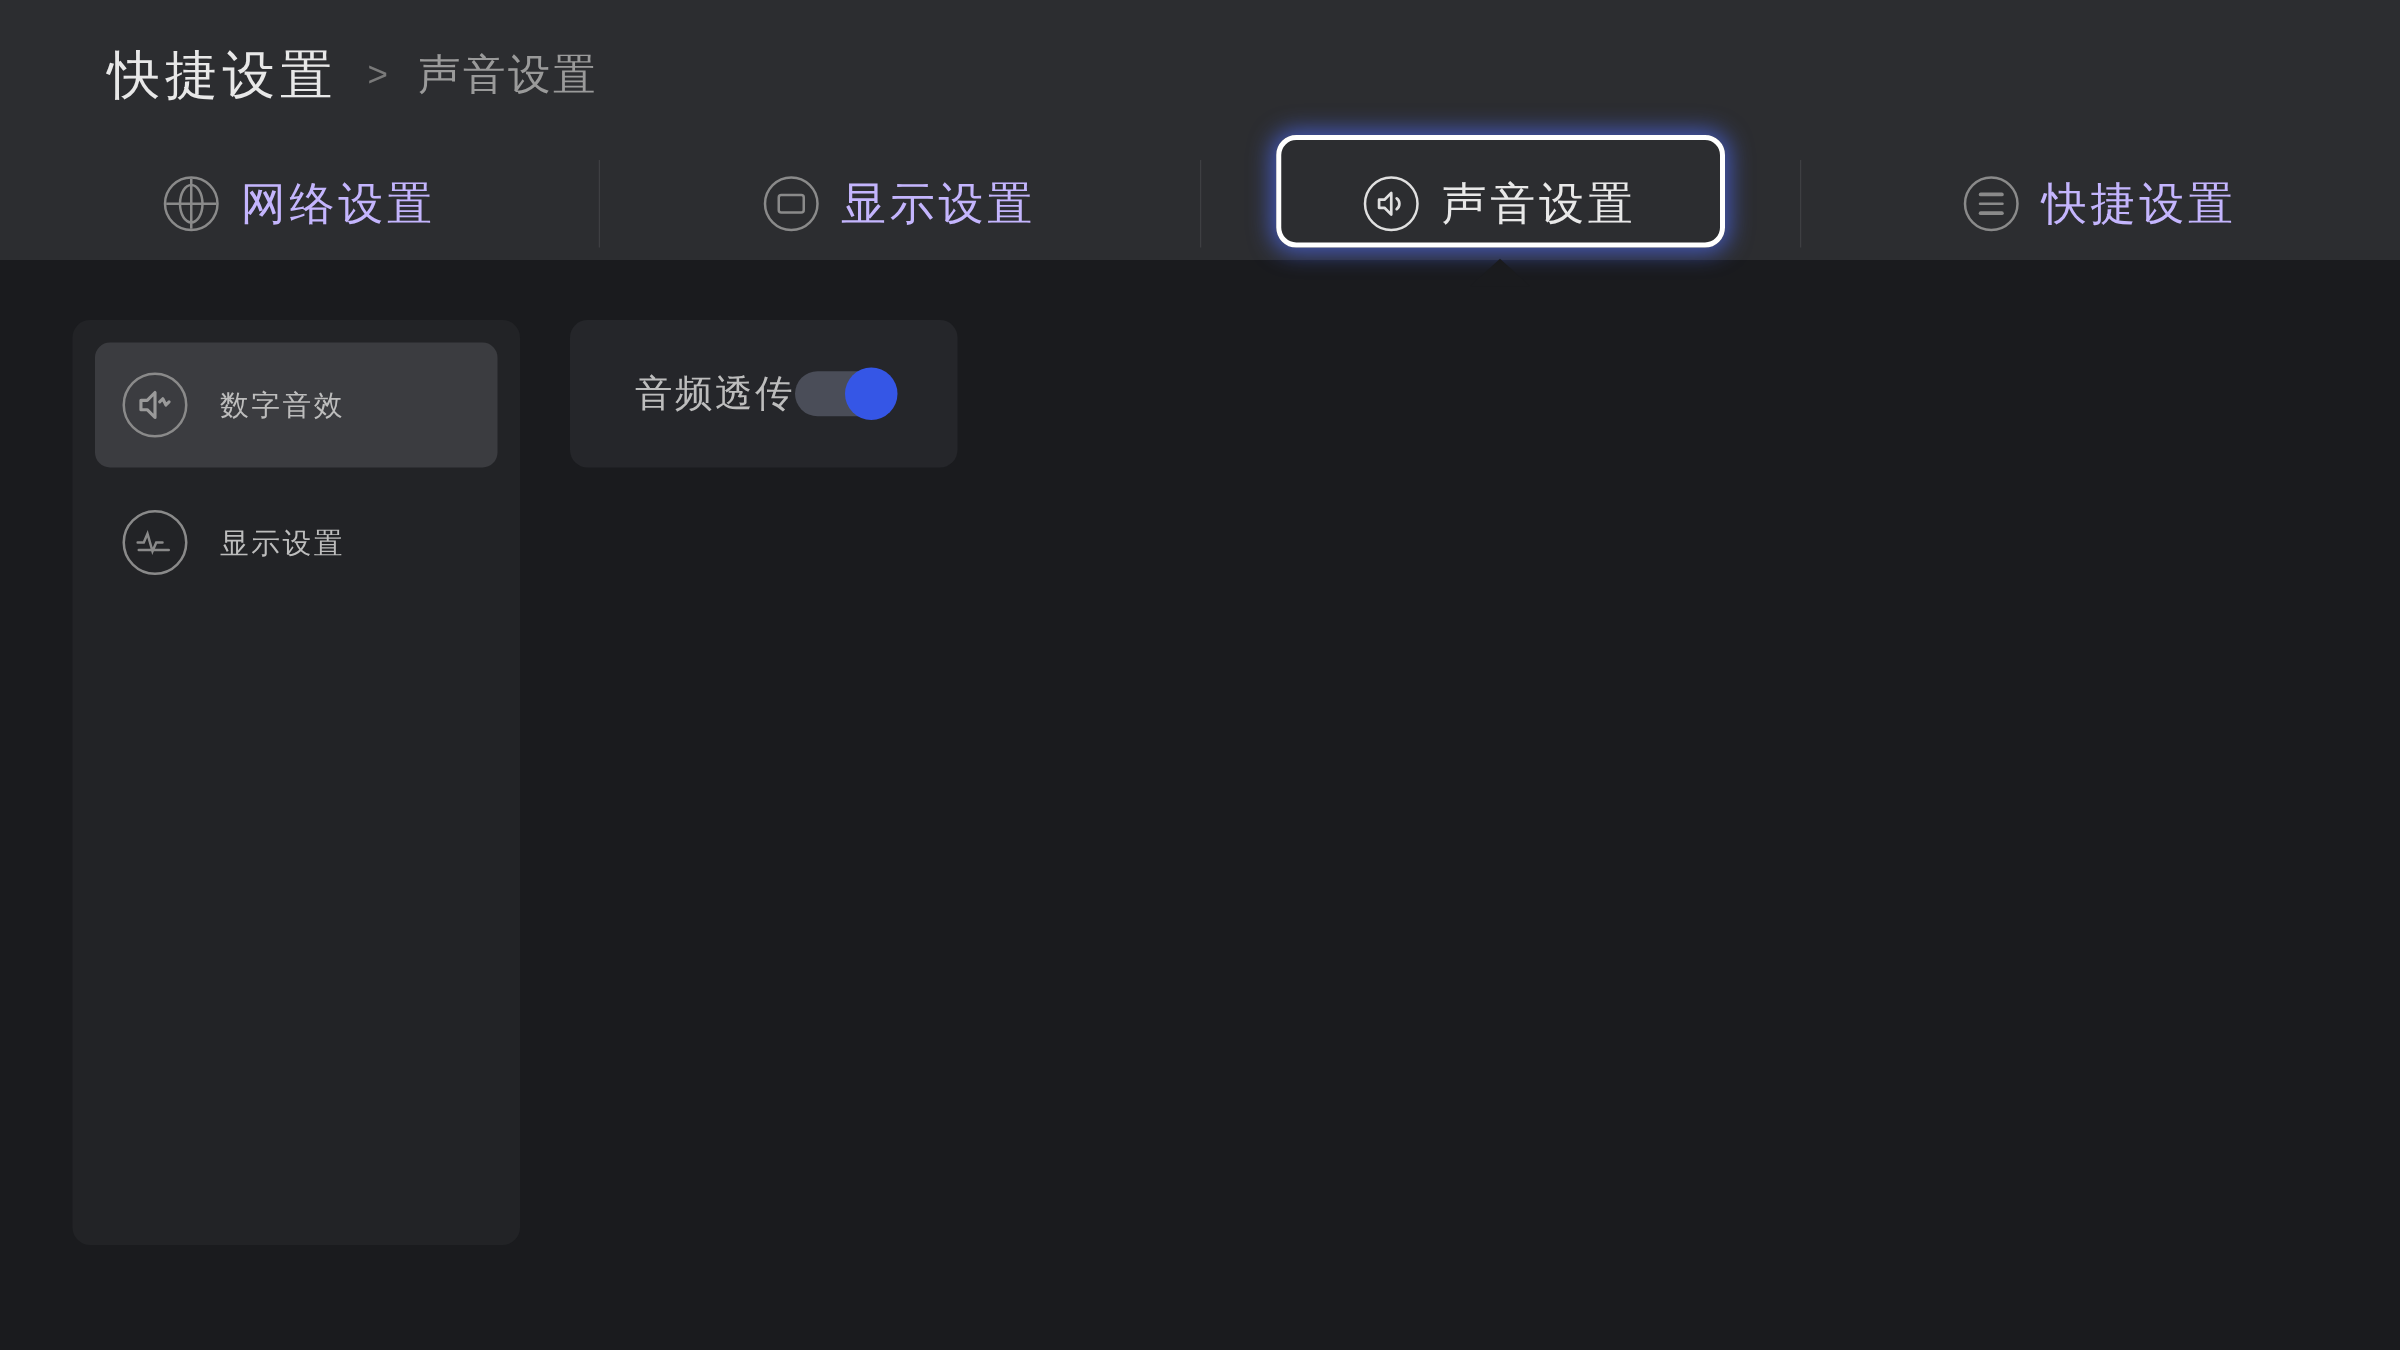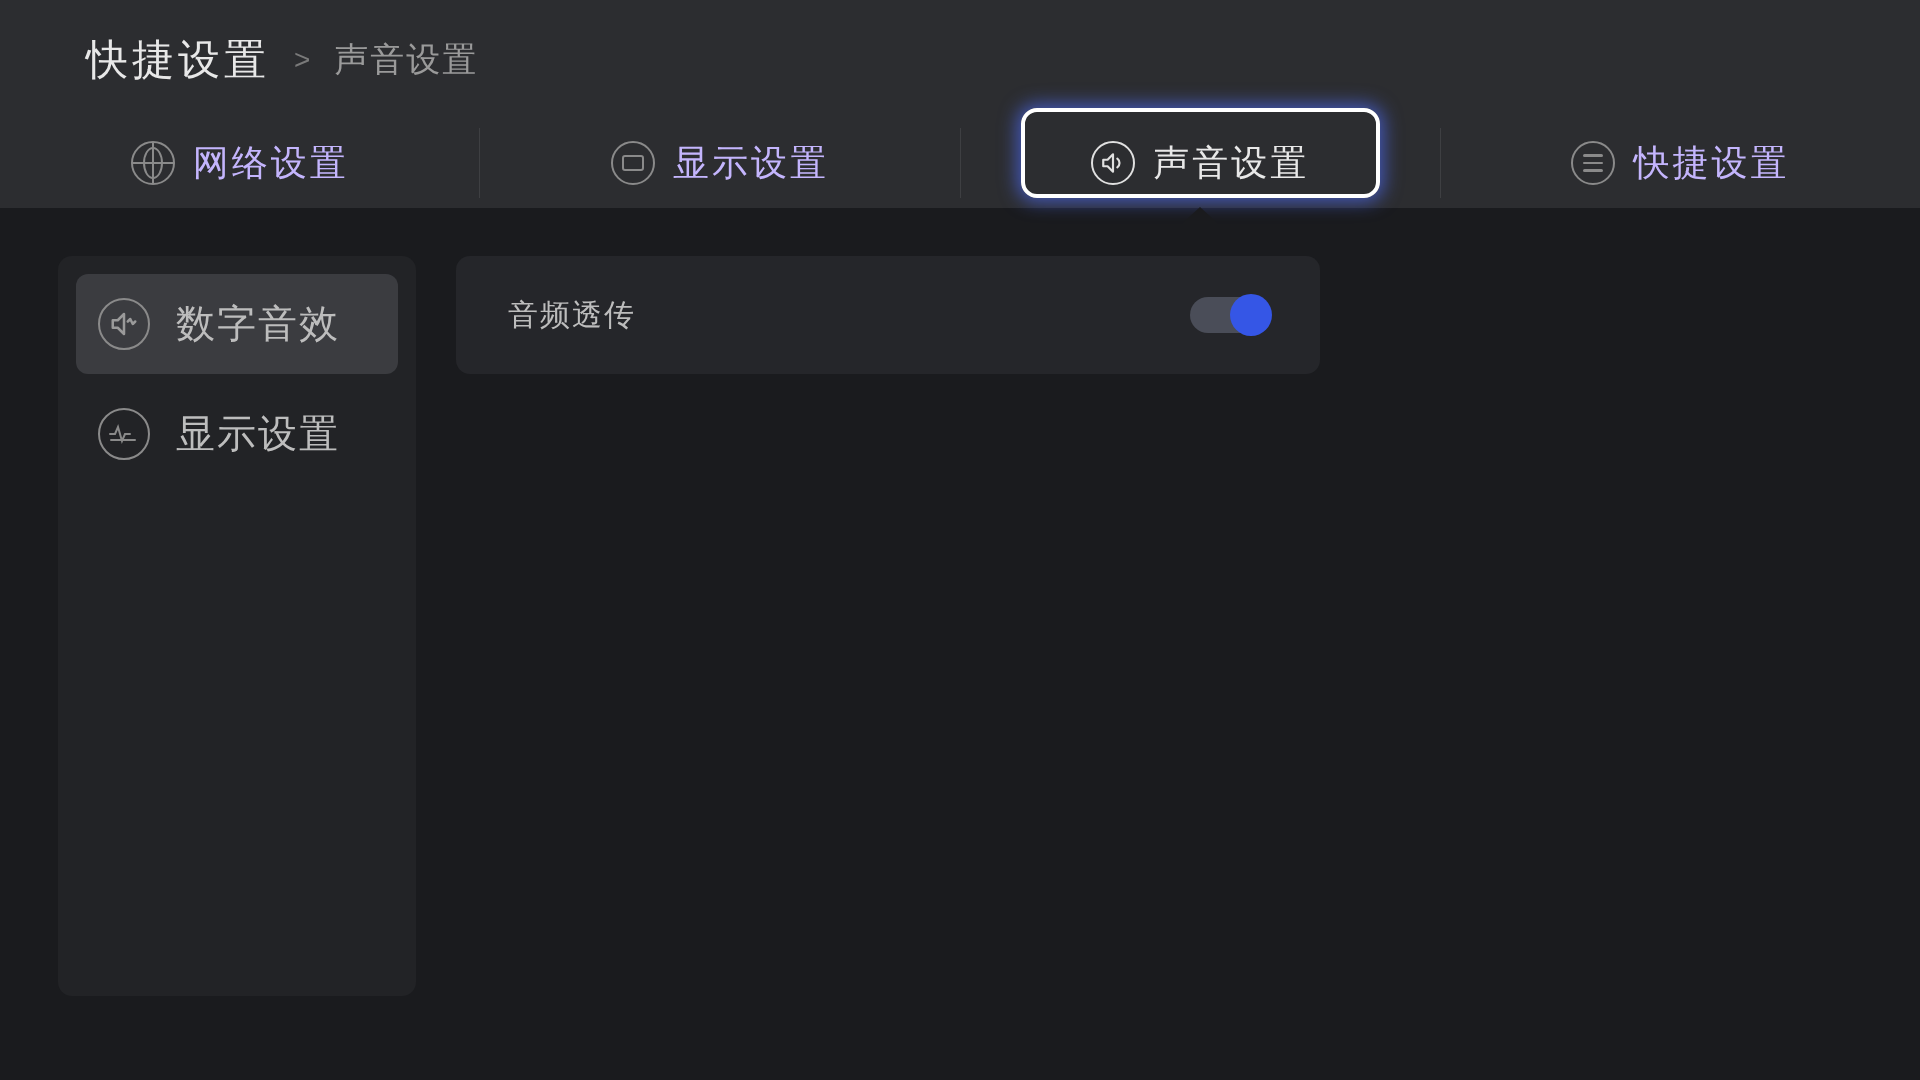--- a/index.html
+++ b/index.html
@@ -181,28 +181,28 @@
       width: 52px;
       height: 52px;
       border: 2.5px solid #8a8a8a;
       border-radius: 50%;
       display: flex;
       align-items: center;
       justify-content: center;
       flex-shrink: 0;
     }
     .side-label {
-      font-size: 39px;
+      font-size: 23px;
       color: #bdbdbd;
       letter-spacing: 2px;
     }
     .main {
       width: 864px;
       display: flex;
-      flex-direction: column;
+      flex-direction: row;
       gap: 20px;
     }
     .card {
       background: #25262a;
       border-radius: 14px;
     }
     .toggle-row {
       height: 118px;
       display: flex;
       align-items: center;

